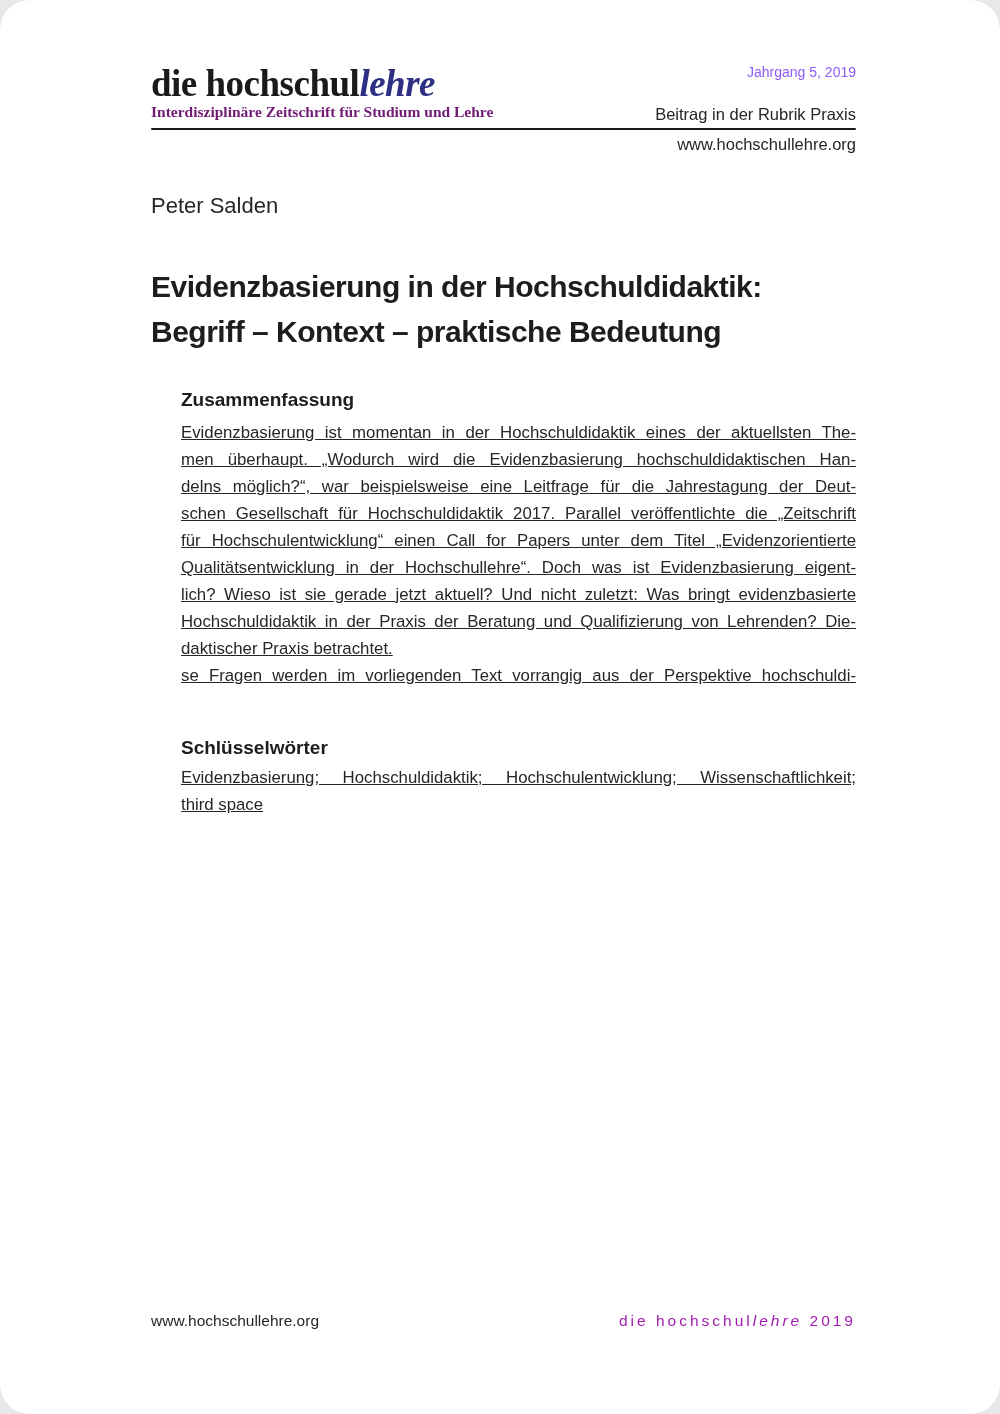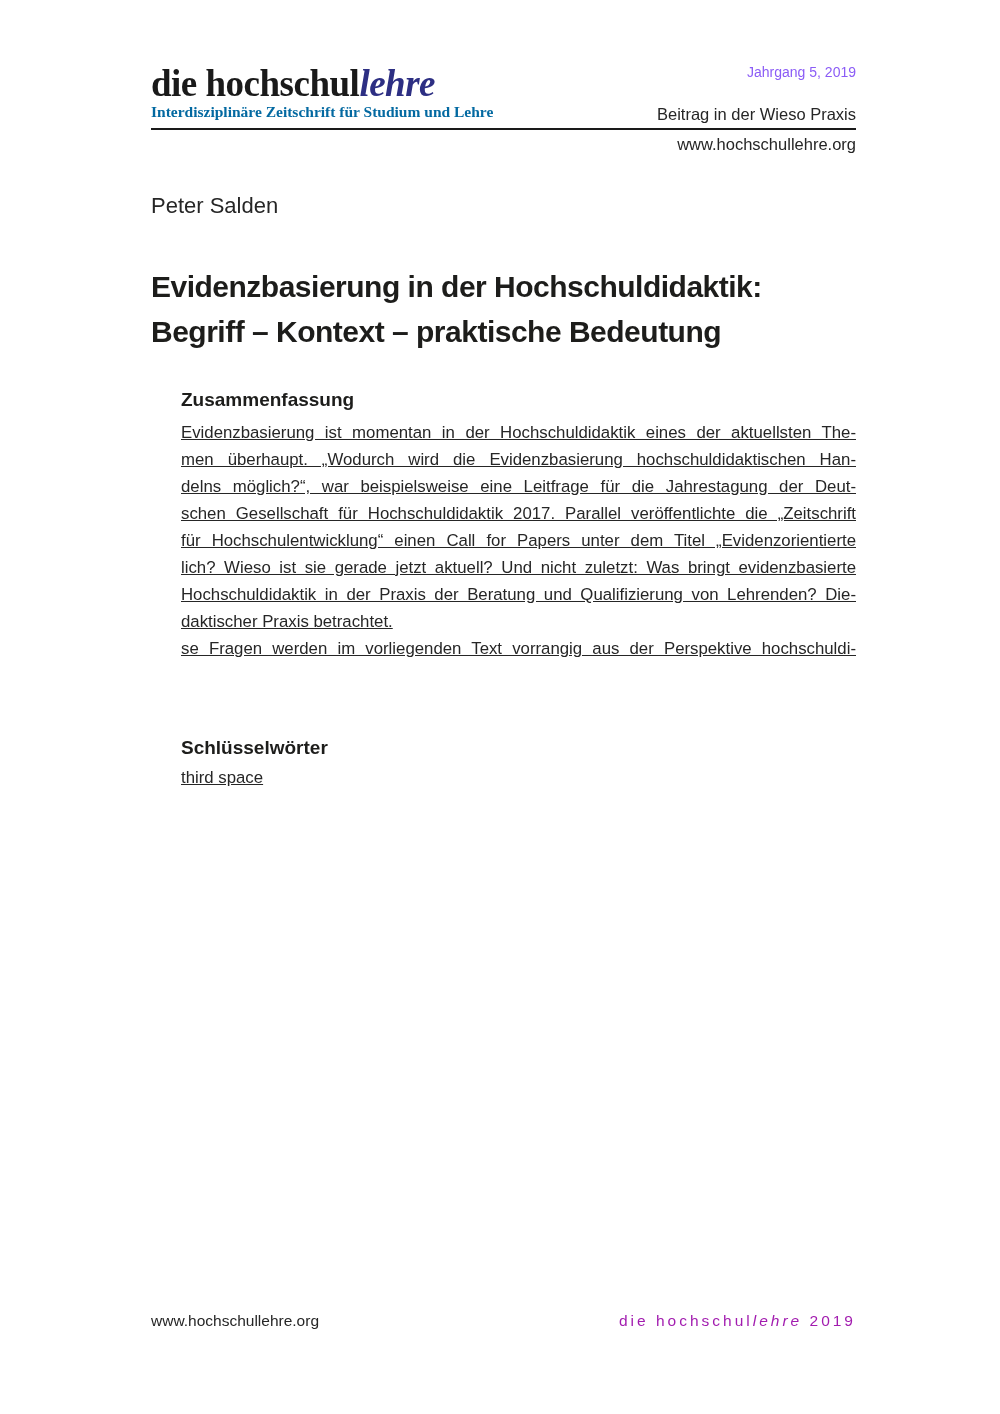--- a/index.html
+++ b/index.html
@@ -1,15 +1,15 @@
 <!DOCTYPE html>
 <html lang="de"><head>
 <meta charset="utf-8">
 <style>
-  * { margin: 0; padding: 0; box-sizing: border-box; }
+  * { margin: 0; padding: 0; box-sizing: border-box; border-radius: 29px; }
   html, body { background: #e8e8e8; }
   .page {
     position: relative;
     width: 1000px;
     height: 1414px;
     margin: 0 auto;
     background: #ffffff;
     font-family: "Liberation Sans", sans-serif;
     color: #222222;
     overflow: hidden;
@@ -27,21 +27,21 @@
   }
   .logo-title .accent {
     color: #2d2f83;
     font-style: italic;
   }
   .logo-subtitle {
     position: absolute; left: 151px; top: 103px;
     font-family: "Liberation Serif", serif;
     font-weight: bold;
     font-size: 15.5px;
-    color: #0369a1;
+    color: #701a75;
     white-space: nowrap;
   }
   .header-meta-1 {
     position: absolute; right: 144px; top: 64px;
     font-size: 14px; color: #8b5cf6; white-space: nowrap;
   }
   .header-meta-2 {
     position: absolute; right: 144px; top: 105px;
     font-size: 16.5px; color: #262626; white-space: nowrap;
   }
@@ -112,48 +112,50 @@
 </head>
 <body>
 
 <div class="page">
 
   <div class="logo-title"><span>die hochschul</span><span class="accent">lehre</span></div>
 
   <div class="logo-subtitle">Interdisziplinäre Zeitschrift für Studium und Lehre</div>
 
   <div class="header-meta-1">Jahrgang 5, 2019</div>
-  <div class="header-meta-2">Beitrag in der Wieso Praxis</div>
+  <div class="header-meta-2">Beitrag in der Rubrik Praxis</div>
 
   <div class="header-rule"></div>
 
   <div class="header-site">www.hochschullehre.org</div>
 
   <div class="author">Peter Salden</div>
 
   <div class="article-title">
     <div>Evidenzbasierung in der Hochschuldidaktik:</div>
     <div>Begriff – Kontext – praktische Bedeutung</div>
   </div>
 
   <div class="section-heading abstract-heading">Zusammenfassung</div>
   <div class="text-block abstract-body">
       <div class="just-line">Evidenzbasierung ist momentan in der Hochschuldidaktik eines der aktuellsten The-</div>
       <div class="just-line">men überhaupt. „Wodurch wird die Evidenzbasierung hochschuldidaktischen Han-</div>
       <div class="just-line">delns möglich?“, war beispielsweise eine Leitfrage für die Jahrestagung der Deut-</div>
       <div class="just-line">schen Gesellschaft für Hochschuldidaktik 2017. Parallel veröffentlichte die „Zeitschrift</div>
       <div class="just-line">für Hochschulentwicklung“ einen Call for Papers unter dem Titel „Evidenzorientierte</div>
+      <div class="just-line">Qualitätsentwicklung in der Hochschullehre“. Doch was ist Evidenzbasierung eigent-</div>
       <div class="just-line">lich? Wieso ist sie gerade jetzt aktuell? Und nicht zuletzt: Was bringt evidenzbasierte</div>
       <div class="just-line">Hochschuldidaktik in der Praxis der Beratung und Qualifizierung von Lehrenden? Die-</div>
       <div class="just-line last-line">daktischer Praxis betrachtet.</div>
       <div class="just-line">se Fragen werden im vorliegenden Text vorrangig aus der Perspektive hochschuldi-</div>
     </div>
 
   <div class="section-heading keywords-heading">Schlüsselwörter</div>
   <div class="text-block keywords-body">
+      <div class="just-line">Evidenzbasierung; Hochschuldidaktik; Hochschulentwicklung; Wissenschaftlichkeit;</div>
       <div class="just-line last-line">third space</div>
     </div>
 
   <div class="footer-site">www.hochschullehre.org</div>
 
   <div class="footer-journal"><span>die hochschul</span><span class="italic">lehre</span><span> 2019</span></div>
 
 </div>
 
 </body></html>

